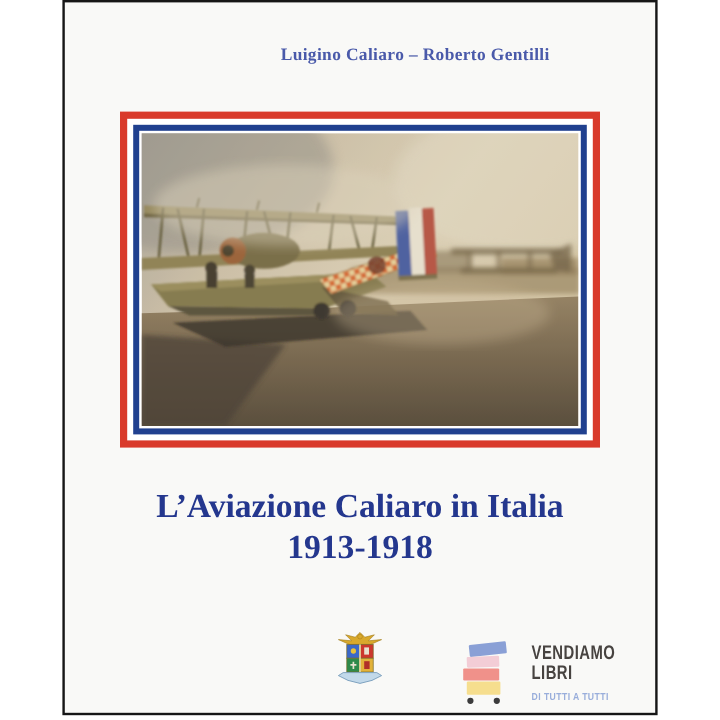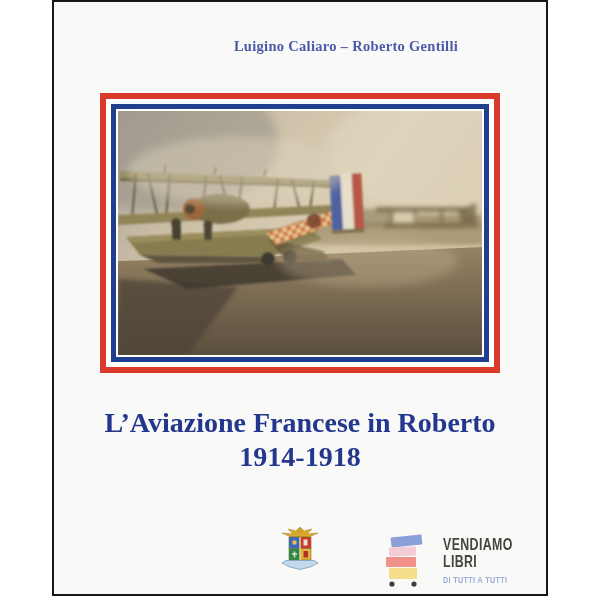--- a/index.html
+++ b/index.html
@@ -151,22 +151,22 @@
         </g>
 
         <ellipse cx="120" cy="60" rx="110" ry="34" fill="#ded5c0" opacity="0.45" filter="url(#b3)"></ellipse>
         <ellipse cx="250" cy="150" rx="90" ry="26" fill="#c9b694" opacity="0.35" filter="url(#b3)"></ellipse>
         <rect width="364" height="244" fill="#d8c9a8" opacity="0.12"></rect>
       </svg>
     </div>
   </div>
 
   <div class="title">
-    <div>L’Aviazione Francese in Roberto</div>
-    <div>1914-1918</div>
+    <div>L’Aviazione Caliaro in Italia</div>
+    <div>1913-1918</div>
   </div>
 
   <div class="crest">
     <svg width="40" height="46" viewBox="0 0 40 46" xmlns="http://www.w3.org/2000/svg">
       <polygon points="20,1 16,5 8,3 13,8 2,7 11,11 29,11 38,7 27,8 32,3 24,5" fill="#d9a92c" stroke="#a07a1a" stroke-width="0.5"></polygon>
       <circle cx="20" cy="4.5" r="2" fill="#d9a92c" stroke="#a07a1a" stroke-width="0.4"></circle>
       <g stroke="#7a6a28" stroke-width="0.6">
         <rect x="9" y="11" width="11" height="11.5" fill="#3a68c8"></rect>
         <rect x="20" y="11" width="11" height="11.5" fill="#cc382e"></rect>
         <rect x="9" y="22.5" width="11" height="11.5" fill="#2e8a4a"></rect>

